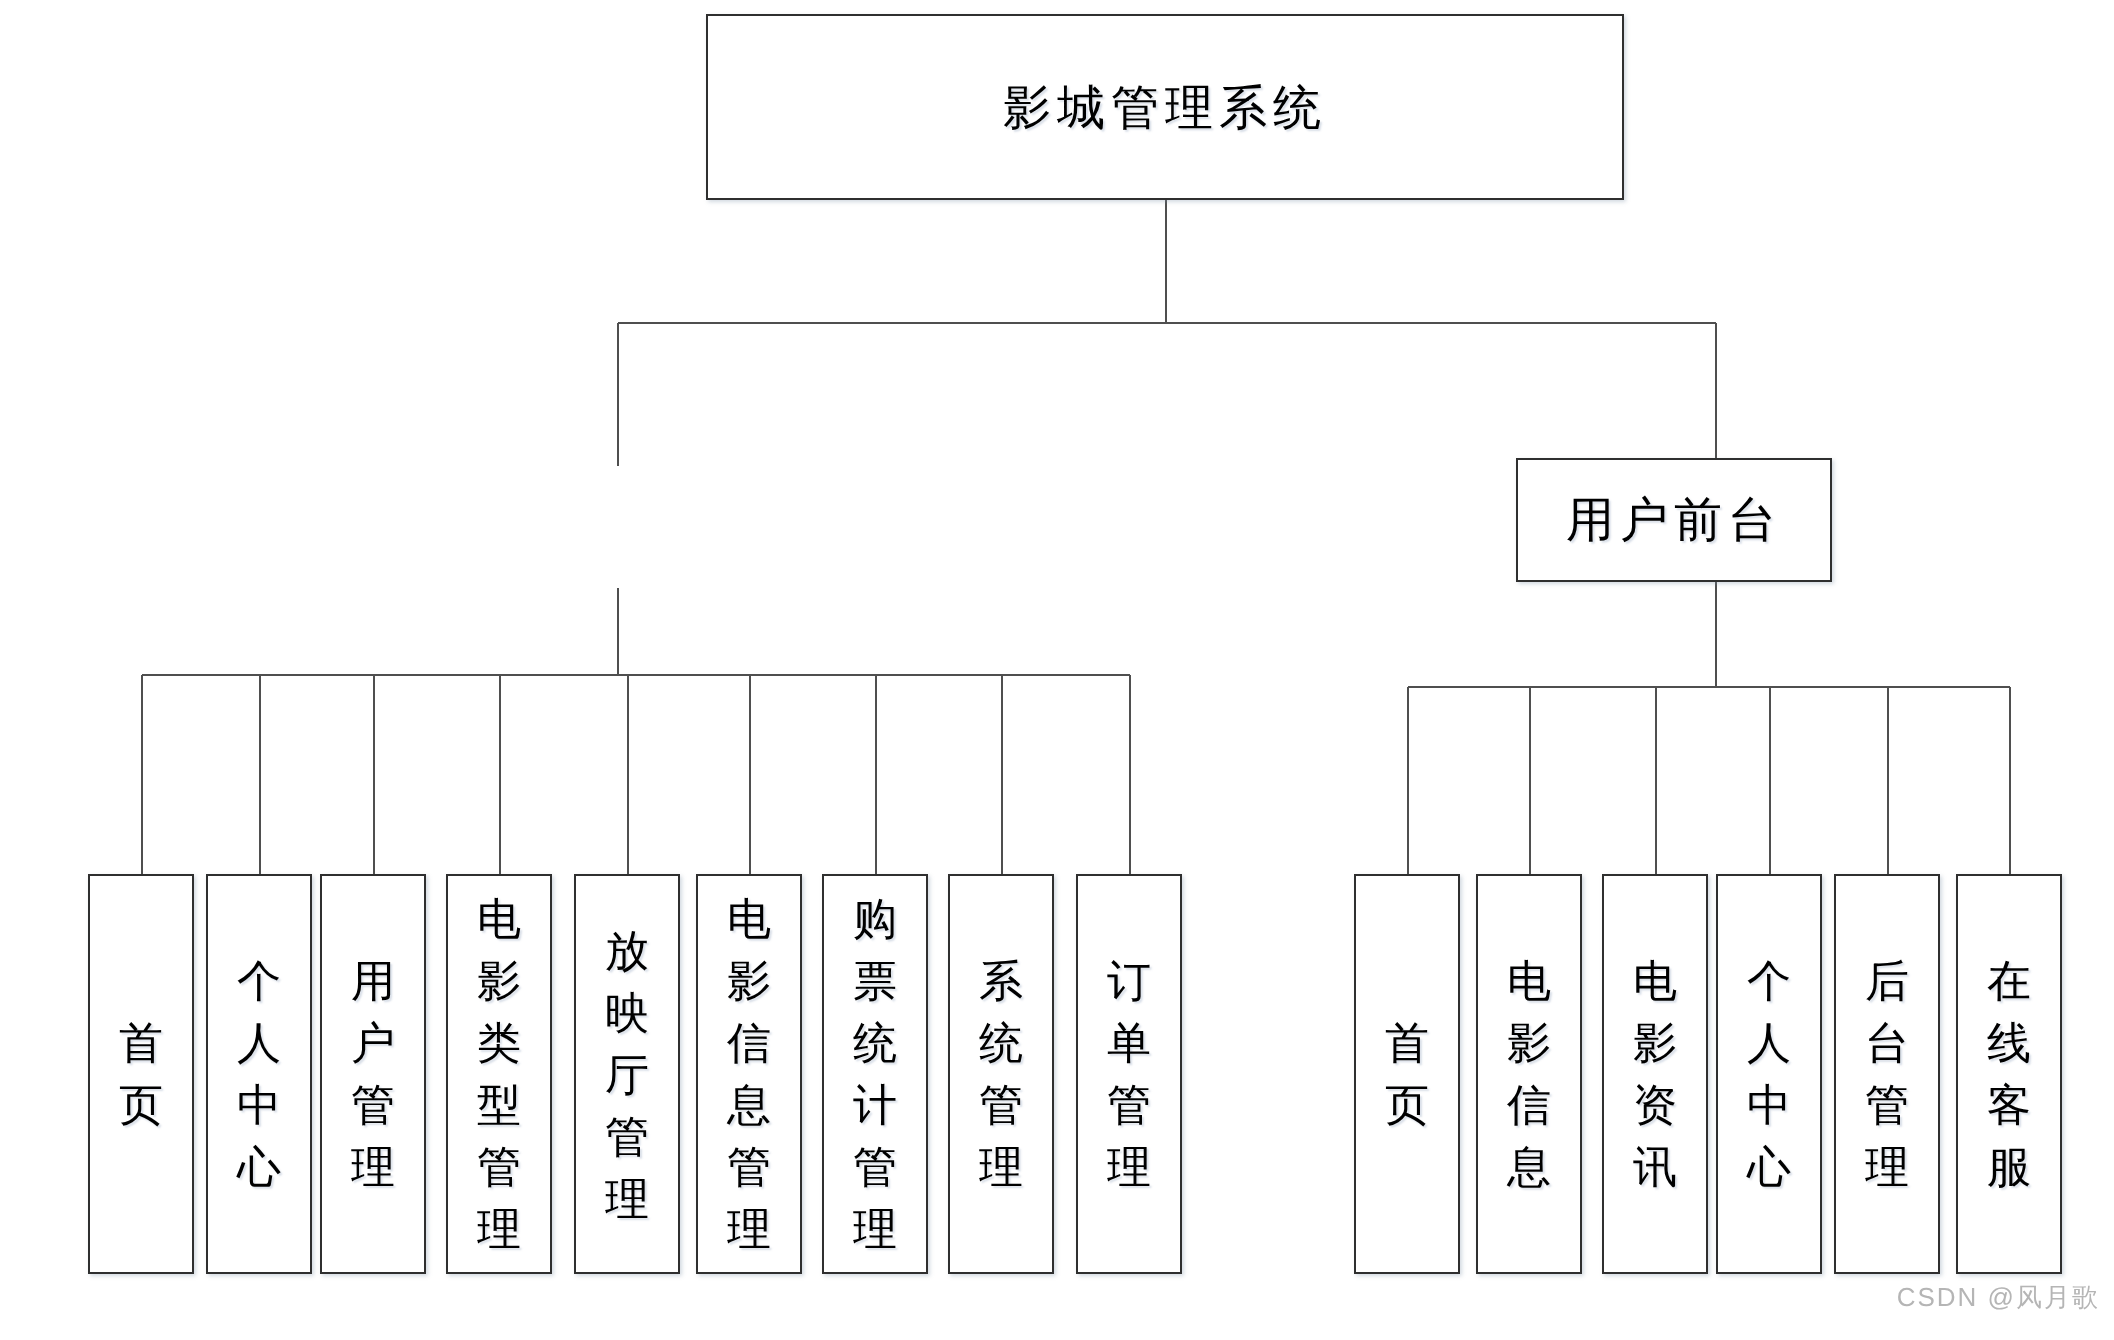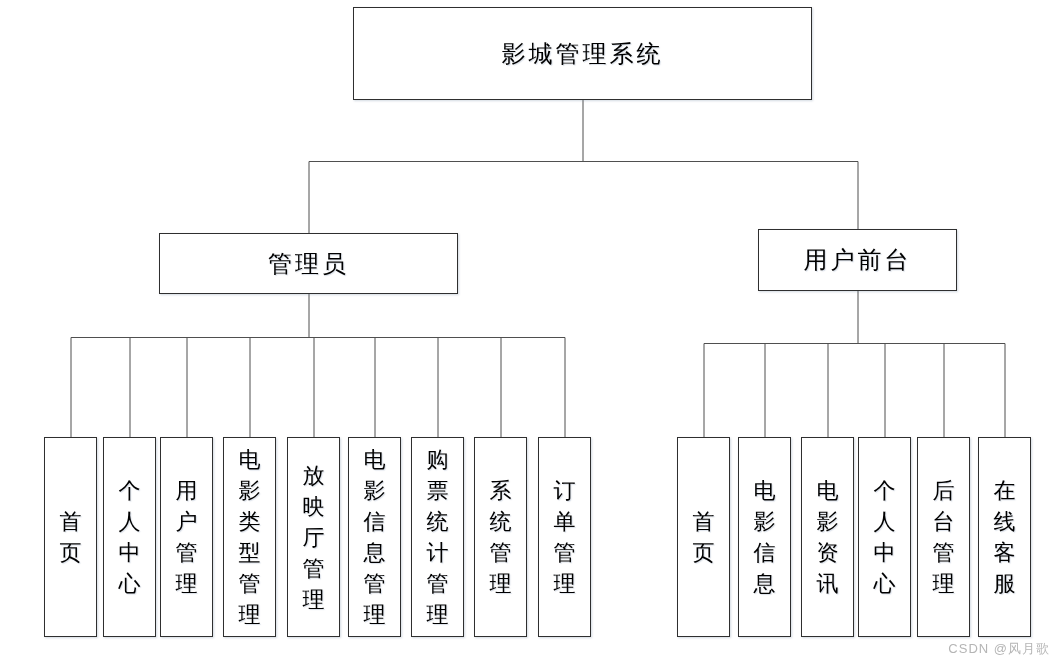--- a/index.html
+++ b/index.html
@@ -77,25 +77,22 @@
       <line x1="828" y1="343.5" x2="828" y2="437" stroke="#4f4f4f" stroke-width="1"></line>
       <line x1="885" y1="343.5" x2="885" y2="437" stroke="#4f4f4f" stroke-width="1"></line>
       <line x1="944" y1="343.5" x2="944" y2="437" stroke="#4f4f4f" stroke-width="1"></line>
       <line x1="1005" y1="343.5" x2="1005" y2="437" stroke="#4f4f4f" stroke-width="1"></line>
     </svg>
 
   <div class="box" id="root-box" style="left:353px;top:7px;width:459px;height:93px;">
     <span class="node-label">影城管理系统</span>
   </div>
 
-  <div class="box" id="branch-box-0" style="left:159px;top:233px;width:299px;height:61px;">
-    <span class="node-label">管理员</span>
-  </div>
 
-  <div class="box" id="branch-box-1" style="left:758px;top:229px;width:199px;height:62px;">
+  <div class="box" id="branch-box-1" style="left:758px;top:229px;width:158px;height:62px;">
     <span class="node-label">用户前台</span>
   </div>
 
   <div id="leaves">
       <div class="box" style="left: 44px; top: 437px; width: 53px; height: 200px;">
         <span class="leaf-label">首
 页</span>
       </div>
       <div class="box" style="left: 103px; top: 437px; width: 53px; height: 200px;">
         <span class="leaf-label">个

